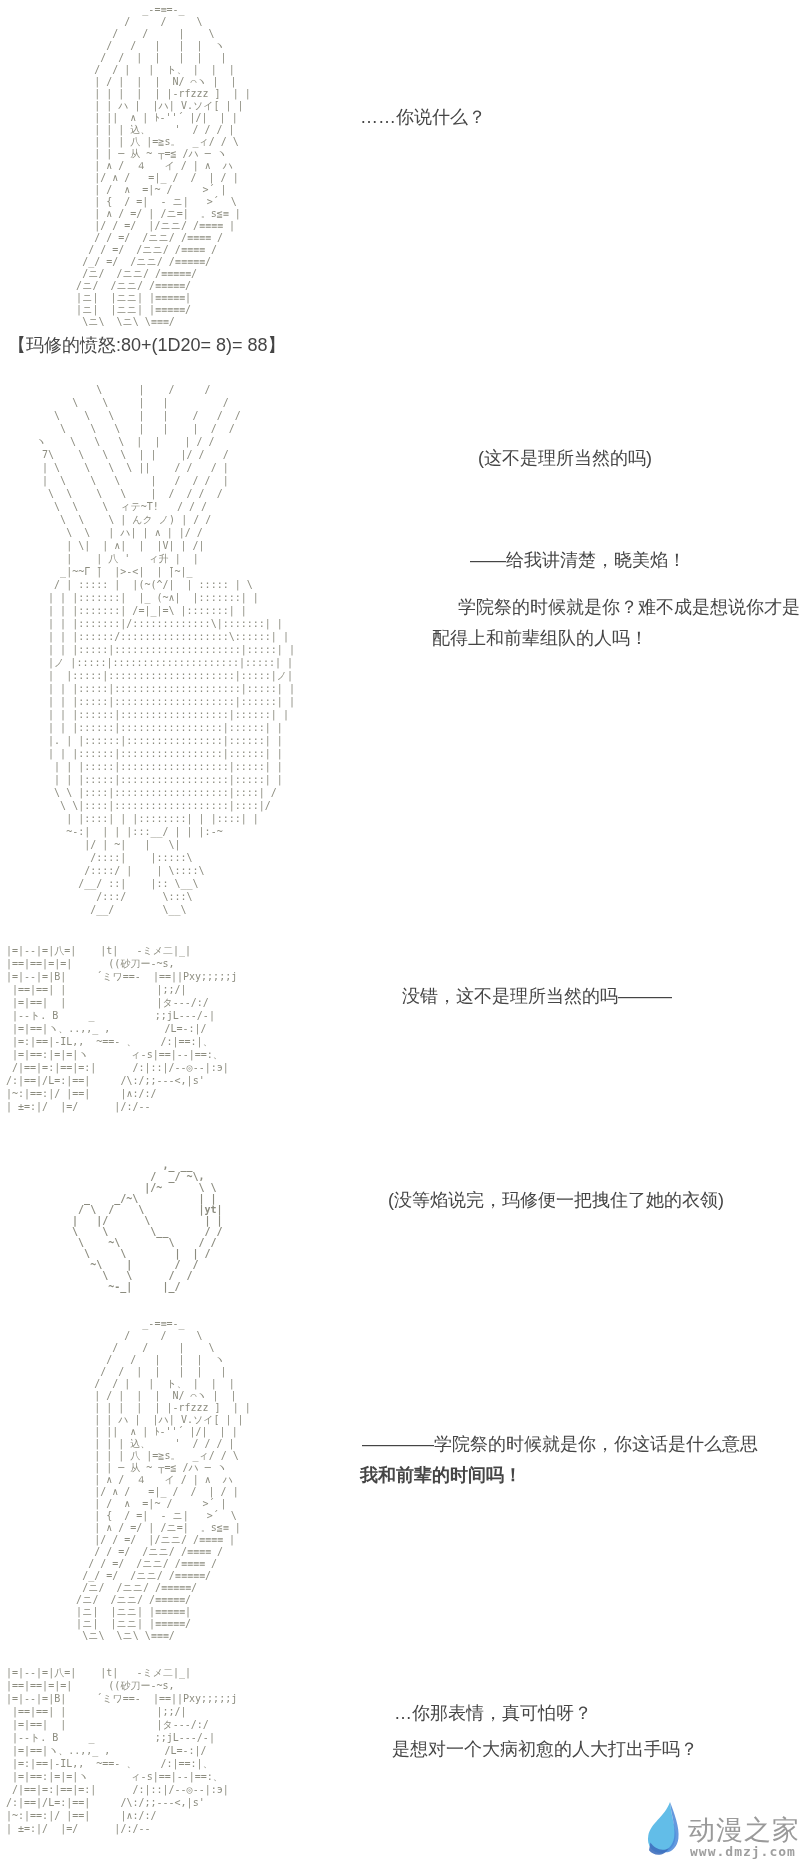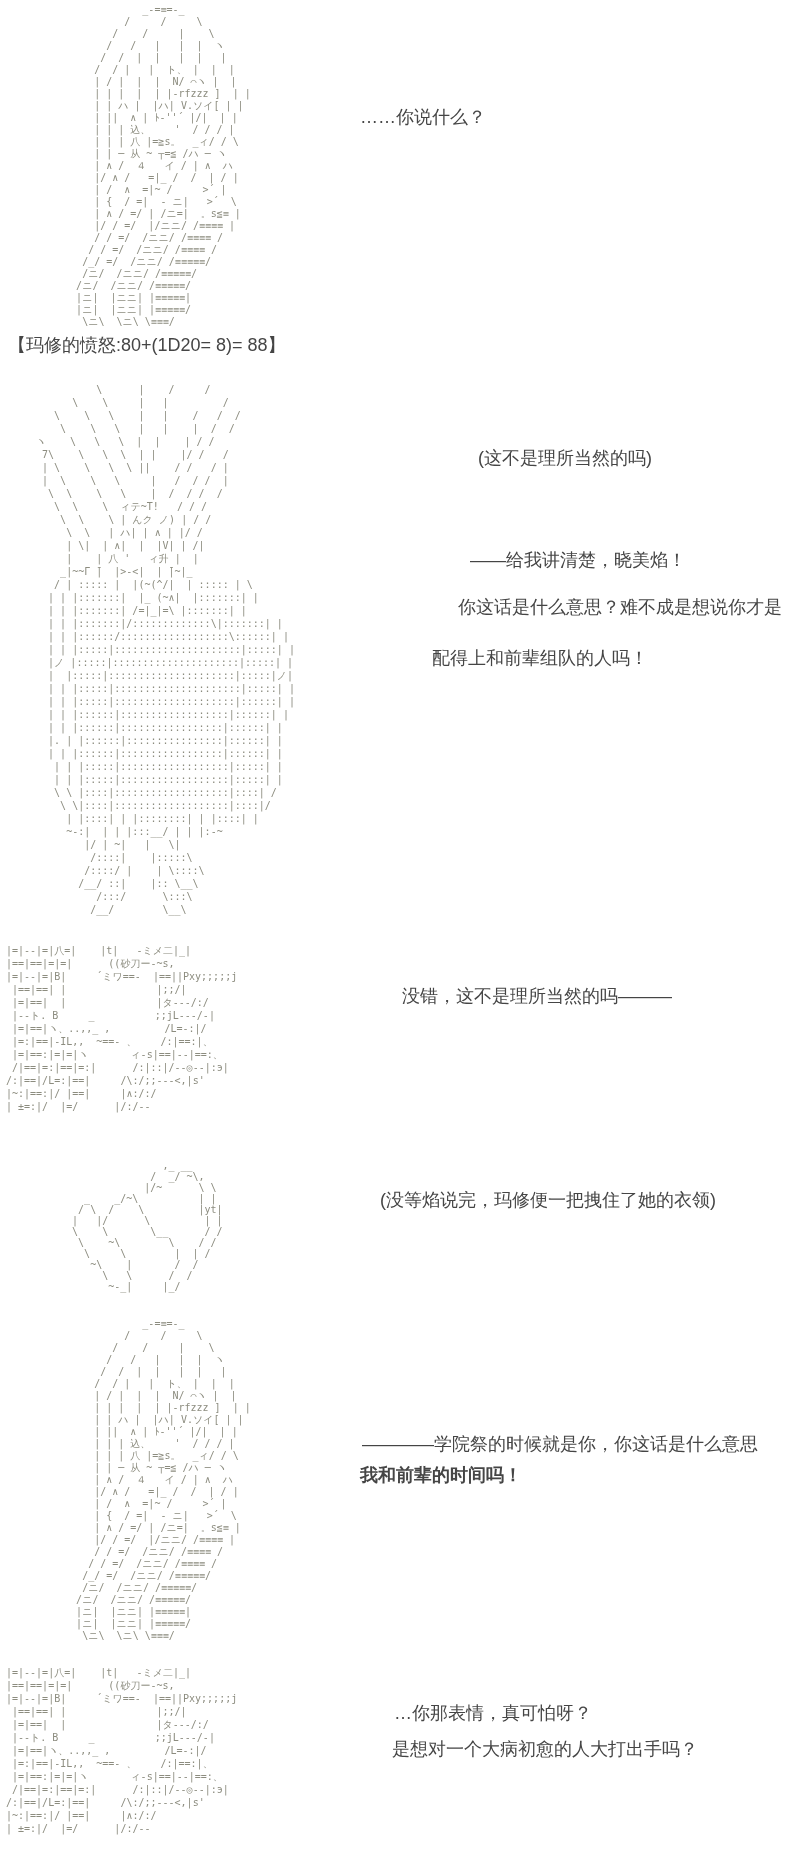--- a/index.html
+++ b/index.html
@@ -95,54 +95,54 @@
            /::::|    |:::::\
           /::::/ |    | \::::\
          /__/ ::|    |:: \__\
             /:::/      \:::\
            /__/        \__\</pre>
 
   <div class="dlg" style="left:478px;top:446px;">(这不是理所当然的吗)</div>
 
   <div class="dlg" style="left:470px;top:548px;">——给我讲清楚，晓美焰！</div>
 
-  <div class="dlg" style="left:458px;top:595px;">你这话是什么意思？难不成是想说你才是</div>
-
-  <div class="dlg" style="left:432px;top:646px;">配得上和前辈组队的人吗！</div>
+  <div class="dlg" style="left:458px;top:595px;">学院祭的时候就是你？难不成是想说你才是</div>
+
+  <div class="dlg" style="left:432px;top:626px;">配得上和前辈组队的人吗！</div>
 
   <pre class="aa aa-md" style="left:6px;top:944px;">|=|--|=|八=|    |t|   -ミメ二|_|
 |==|==|=|=|      ((砂刀ー-~s,
 |=|--|=|B|     ´ミワ==-  |==||Pxy;;;;;j
  |==|==| |               |;;/|
  |=|==|  |               |タ---/:/
  |--ト. B     _          ;;jL---/-|
  |=|==|ヽ、..,,_ ,         /L=-:|/
  |=:|==|-IL,,  ~==- 、    /:|==:|、
  |=|==:|=|=|ヽ       ィ-s|==|--|==:、
  /|==|=:|==|=:|      /:|::|/--◎--|:э|
 /:|==|/L=:|==|     /\:/;;---&lt;,|s'
 |~:|==:|/ |==|     |∧:/:/
 | ±=:|/  |=/      |/:/--</pre>
 
   <div class="dlg" style="left:402px;top:984px;text-align:center;">没错，这不是理所当然的吗———</div>
 
-  <pre class="aa aa-xs" style="left:48px;top:1160px;">                   ,_ __
+  <pre class="aa aa-xs" style="left:48px;top:1160px;font-weight:bold;">                   ,_ __
                  /  _/ ~\,
                 |/~      \ \
       _    _/~\          | |
      / \  /    \         |yt|
     |   |/      \         | |
     \    \       \__      / /
      \    ~\        \    / /
       \     \        |  | /
        ~\    |       /  /
          \   \      /  /
           ~-_|     |_/</pre>
 
-  <div class="dlg" style="left:380px;top:1188px;">(没等焰说完，玛修便一把拽住了她的衣领)</div>
+  <div class="dlg" style="left:388px;top:1188px;">(没等焰说完，玛修便一把拽住了她的衣领)</div>
 
   <pre class="aa aa-sm" style="left:40px;top:1318px;">                 _-=≡=-_
               /     /     \
             /    /     |    \
            /   /   |   |  |  ヽ
           /  /  |  |   |  |   |
          /  / |   |  ト、 |  |  |
          | / |  |  |  N/ ⌒ヽ |  |
          | | |  |  | |-rfzzz ]  | |
          | | ハ |  |ハ| V.ソイ[ | |
@@ -180,14 +180,25 @@
  |=|==:|=|=|ヽ       ィ-s|==|--|==:、
  /|==|=:|==|=:|      /:|::|/--◎--|:э|
 /:|==|/L=:|==|     /\:/;;---&lt;,|s'
 |~:|==:|/ |==|     |∧:/:/
 | ±=:|/  |=/      |/:/--</pre>
 
   <div class="dlg" style="left:394px;top:1701px;">…你那表情，真可怕呀？</div>
 
   <div class="dlg" style="left:392px;top:1737px;">是想对一个大病初愈的人大打出手吗？</div>
 
+  <div class="wm">
+    <span class="wm-logo">
+      <svg width="42" height="60" viewBox="0 0 60 84">
+        <path d="M40 2 C32 24 12 32 9 50 C6 66 17 77 30 75 C45 72 51 56 47 40 C44 26 41 14 40 2 Z" fill="#62bde8"></path>
+        <path d="M40 2 C42 22 48 36 46 52 C44 66 34 73 26 72 C38 78 50 69 52 54 C54 38 46 18 40 2 Z" fill="#4a87d8" opacity="0.85"></path>
+        <path d="M12 60 C18 69 29 73 38 68 C32 80 17 80 10 71 Z" fill="#3f6fbe" opacity="0.9"></path>
+      </svg>
+    </span>
+    <span class="wm-name">动漫之家</span>
+    <span class="wm-url">www.dmzj.com</span>
+  </div>
 
 </div>
 
 </body></html>

